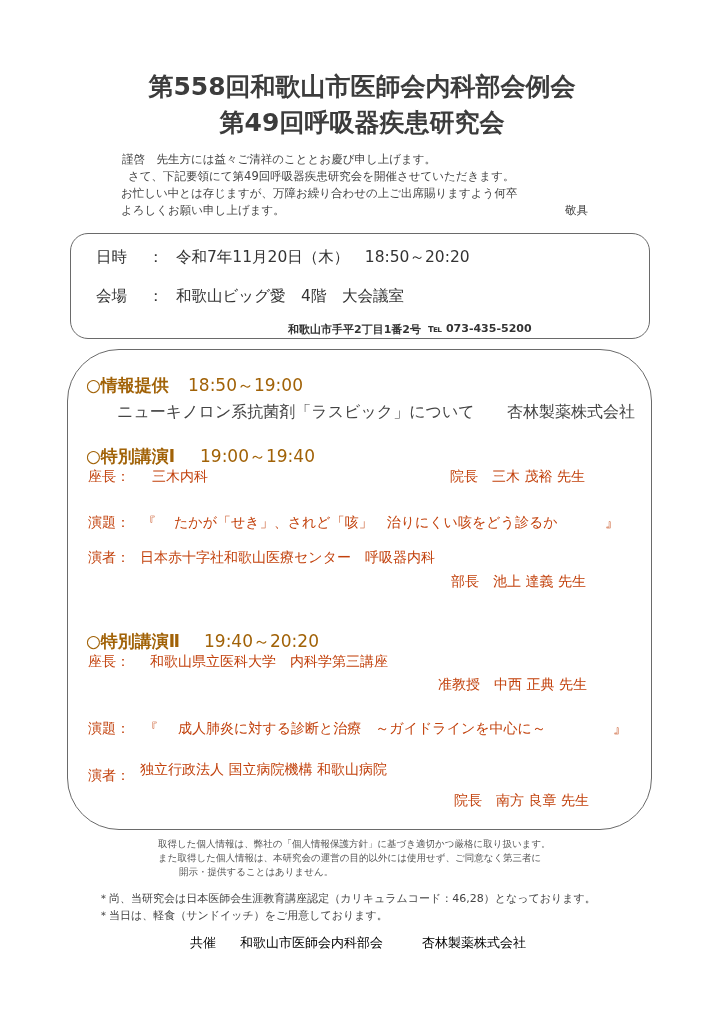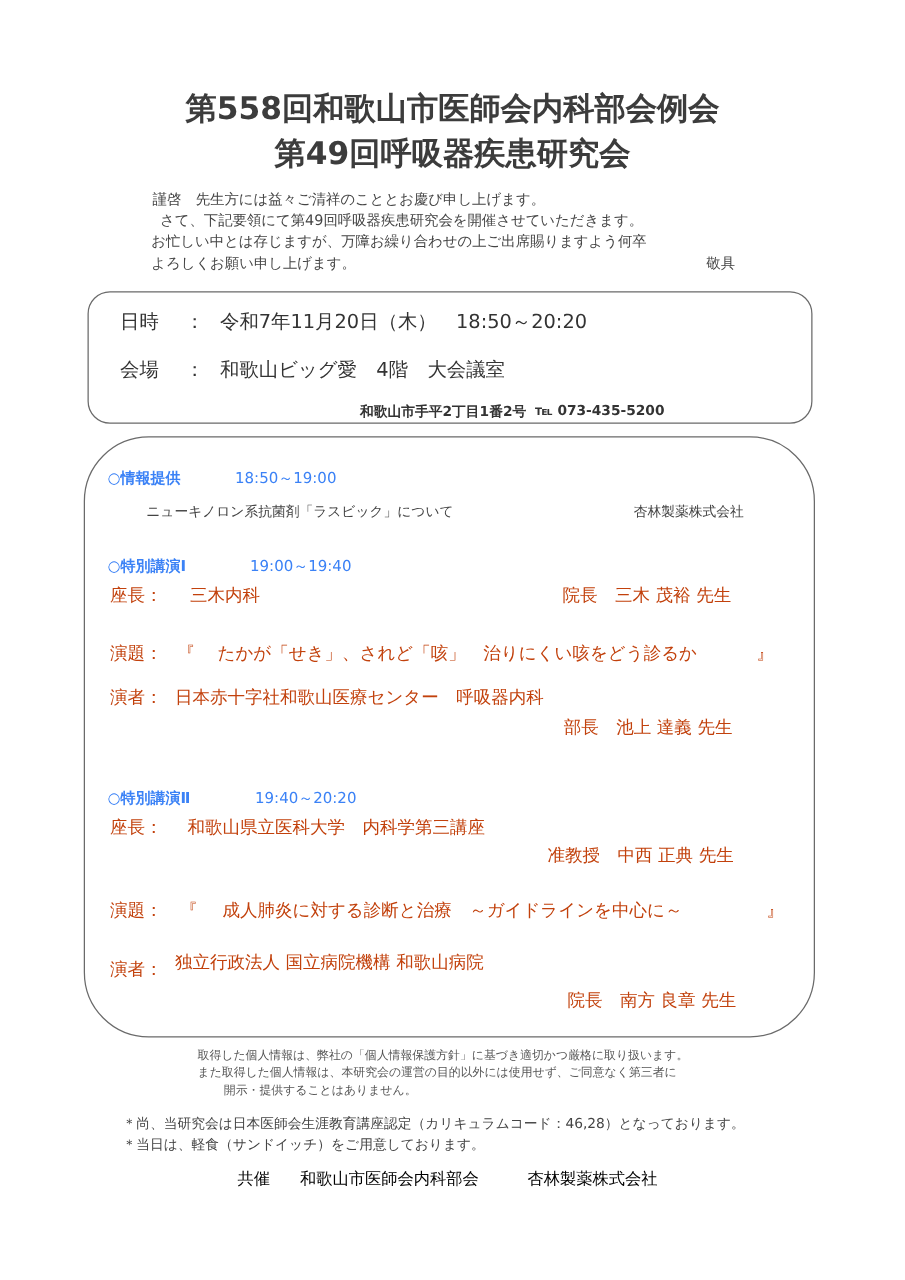--- a/index.html
+++ b/index.html
@@ -14,22 +14,22 @@
   .box1 {
     position: absolute; left: 70px; top: 233px; width: 580px; height: 106px;
     border: 1.6px solid #6a6a6a; border-radius: 18px; box-sizing: border-box;
   }
   .box2 {
     position: absolute; left: 67px; top: 349px; width: 585px; height: 481px;
     border: 1.6px solid #6a6a6a; border-radius: 52px; box-sizing: border-box;
   }
   .big { font-size: 15.5px; font-weight: normal; color: #333; }
   .addr { font-size: 11px; font-weight: bold; color: #333; }
-  .head { font-size: 12px; font-weight: bold; color: #3b82f6; }
-  .small { font-size: 11px; color: #444; }
+  .head { font-size: 17px; font-weight: bold; color: #a16207; }
+  .small { font-size: 16px; color: #444; }
   .body { font-size: 14px; color: #c2410c; }
   .fine { font-size: 9.5px; color: #555; }
   .note { font-size: 11px; color: #444; }
   .cohost { font-size: 13px; color: #000000; }
 </style>
 </head>
 <body>
 
 <div class="abs title" style="top:70px;">第558回和歌山市医師会内科部会例会</div>
 <div class="abs title" style="top:106px;">第49回呼吸器疾患研究会</div>

